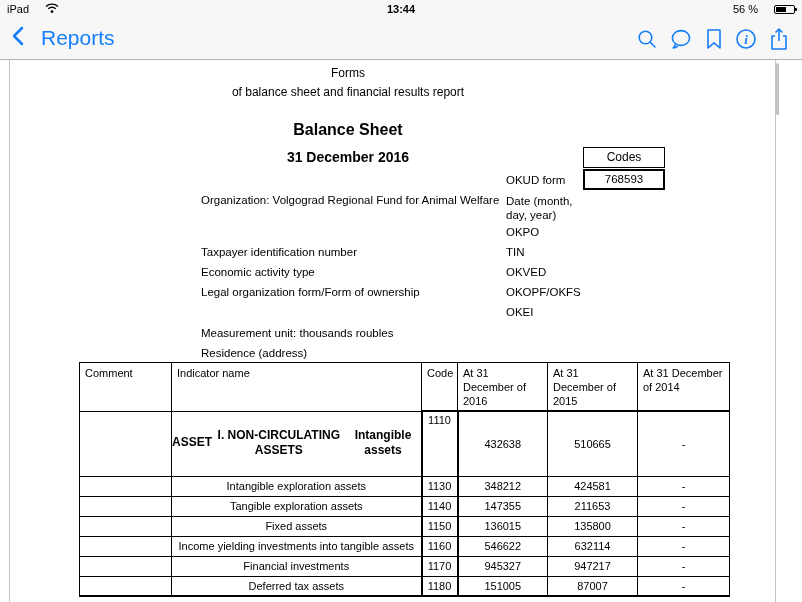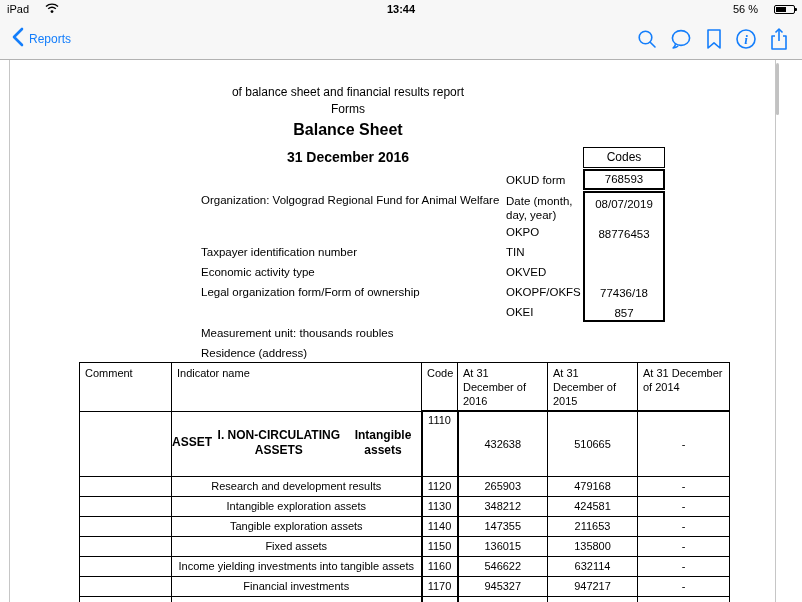--- a/index.html
+++ b/index.html
@@ -15,22 +15,22 @@
   .sb-right { justify-content:flex-end; }
   .sb-time { font-weight:bold; position:absolute; left:0; right:0; text-align:center; }
   .batt { width:21px; height:9px; border:1px solid #000; border-radius:2px; position:relative; }
   .batt-fill { position:absolute; left:1px; top:1px; bottom:1px; width:55%; background:#000; }
   .batt-nub { position:absolute; right:-3px; top:2px; width:2px; height:3px; background:#000; border-radius:0 1px 1px 0; }
 
   
   .nav-bar { position:absolute; top:18px; left:0; width:802px; height:42px;
     background:#f7f7f7; border-bottom:1px solid #b2b2b2; display:flex;
     align-items:center; justify-content:space-between; padding:0 12px; z-index:5; }
-  .back-btn { display:flex; align-items:center; gap:5px; color:var(--accent);
-    font-size:12px; cursor:pointer; }
+  .back-btn { display:flex; gap:17px; color:var(--accent);
+    font-size:21px; cursor:pointer; }
   .nav-icons { display:flex; align-items:center; gap:11px; }
   .nav-icons svg { display:block; cursor:pointer; }
 
   
   .page { position:absolute; top:60px; left:9px; width:767px; height:542px;
     background:#fff; border-left:1px solid #c6c6c6; border-right:1px solid #c6c6c6; }
   .abs { position:absolute; }
   .doc-header { left:0; width:676px; text-align:center; }
   .t12 { font-size:12px; }
   .title { font-size:16px; font-weight:bold; }
@@ -131,33 +131,27 @@
         <path d="M7 9 H4 V22 H18 V9 H15" fill="none" stroke="#147efb" stroke-width="1.6" stroke-linejoin="round"></path>
         <line x1="11" y1="2.5" x2="11" y2="14" stroke="#147efb" stroke-width="1.6"></line>
         <polyline points="7.5,5.5 11,2 14.5,5.5" fill="none" stroke="#147efb" stroke-width="1.6" stroke-linejoin="round"></polyline>
       </svg>
     </span>
   </div>
 </div>
 
 <div class="page">
 
-  <div class="abs doc-header t12" style="top:6px;margin-top:36px;">Forms</div>
+  <div class="abs doc-header t12" style="top:6px;">Forms</div>
   <div class="abs doc-header t12" style="top:25px;">of balance sheet and financial results report</div>
   <div class="abs doc-header title" style="top:61px;">Balance Sheet</div>
   <div class="abs doc-header subtitle-date" style="top:89px;">31 December 2016</div>
 
   <div class="abs codes-hdr">Codes</div>
   <div class="abs okud-box">768593</div>
-  <div class="abs codes-box">
-    <div style="top:5px;">08/07/2019</div>
-    <div style="top:35px;">88776453</div>
-    <div style="top:94px;">77436/18</div>
-    <div style="top:114px;">857</div>
-  </div>
 
   <div class="abs lbl" style="left:496px; top:114px;">OKUD form</div>
   <div class="abs lbl-wrap" style="left:496px; top:134px;">Date (month, day, year)</div>
   <div class="abs lbl" style="left:496px; top:166px;">OKPO</div>
   <div class="abs lbl" style="left:496px; top:186px;">TIN</div>
   <div class="abs lbl" style="left:496px; top:206px;">OKVED</div>
   <div class="abs lbl" style="left:496px; top:226px;">OKOPF/OKFS</div>
   <div class="abs lbl" style="left:496px; top:246px;">OKEI</div>
 
   <div class="abs lbl" style="left:191px; top:134px;">Organization: Volgograd Regional Fund for Animal Welfare</div>
@@ -197,28 +191,20 @@
             <div>Intangible assets</div>
           </div>
         </td>
         <td class="code">1110</td>
         <td class="val">432638</td>
         <td class="val">510665</td>
         <td class="val">-</td>
       </tr>
       <tr class="data-row">
         <td></td>
-        <td>Research and development results</td>
-        <td class="code">1120</td>
-        <td>265903</td>
-        <td>479168</td>
-        <td>-</td>
-      </tr>
-      <tr class="data-row">
-        <td></td>
         <td>Intangible exploration assets</td>
         <td class="code">1130</td>
         <td>348212</td>
         <td>424581</td>
         <td>-</td>
       </tr>
       <tr class="data-row">
         <td></td>
         <td>Tangible exploration assets</td>
         <td class="code">1140</td>

